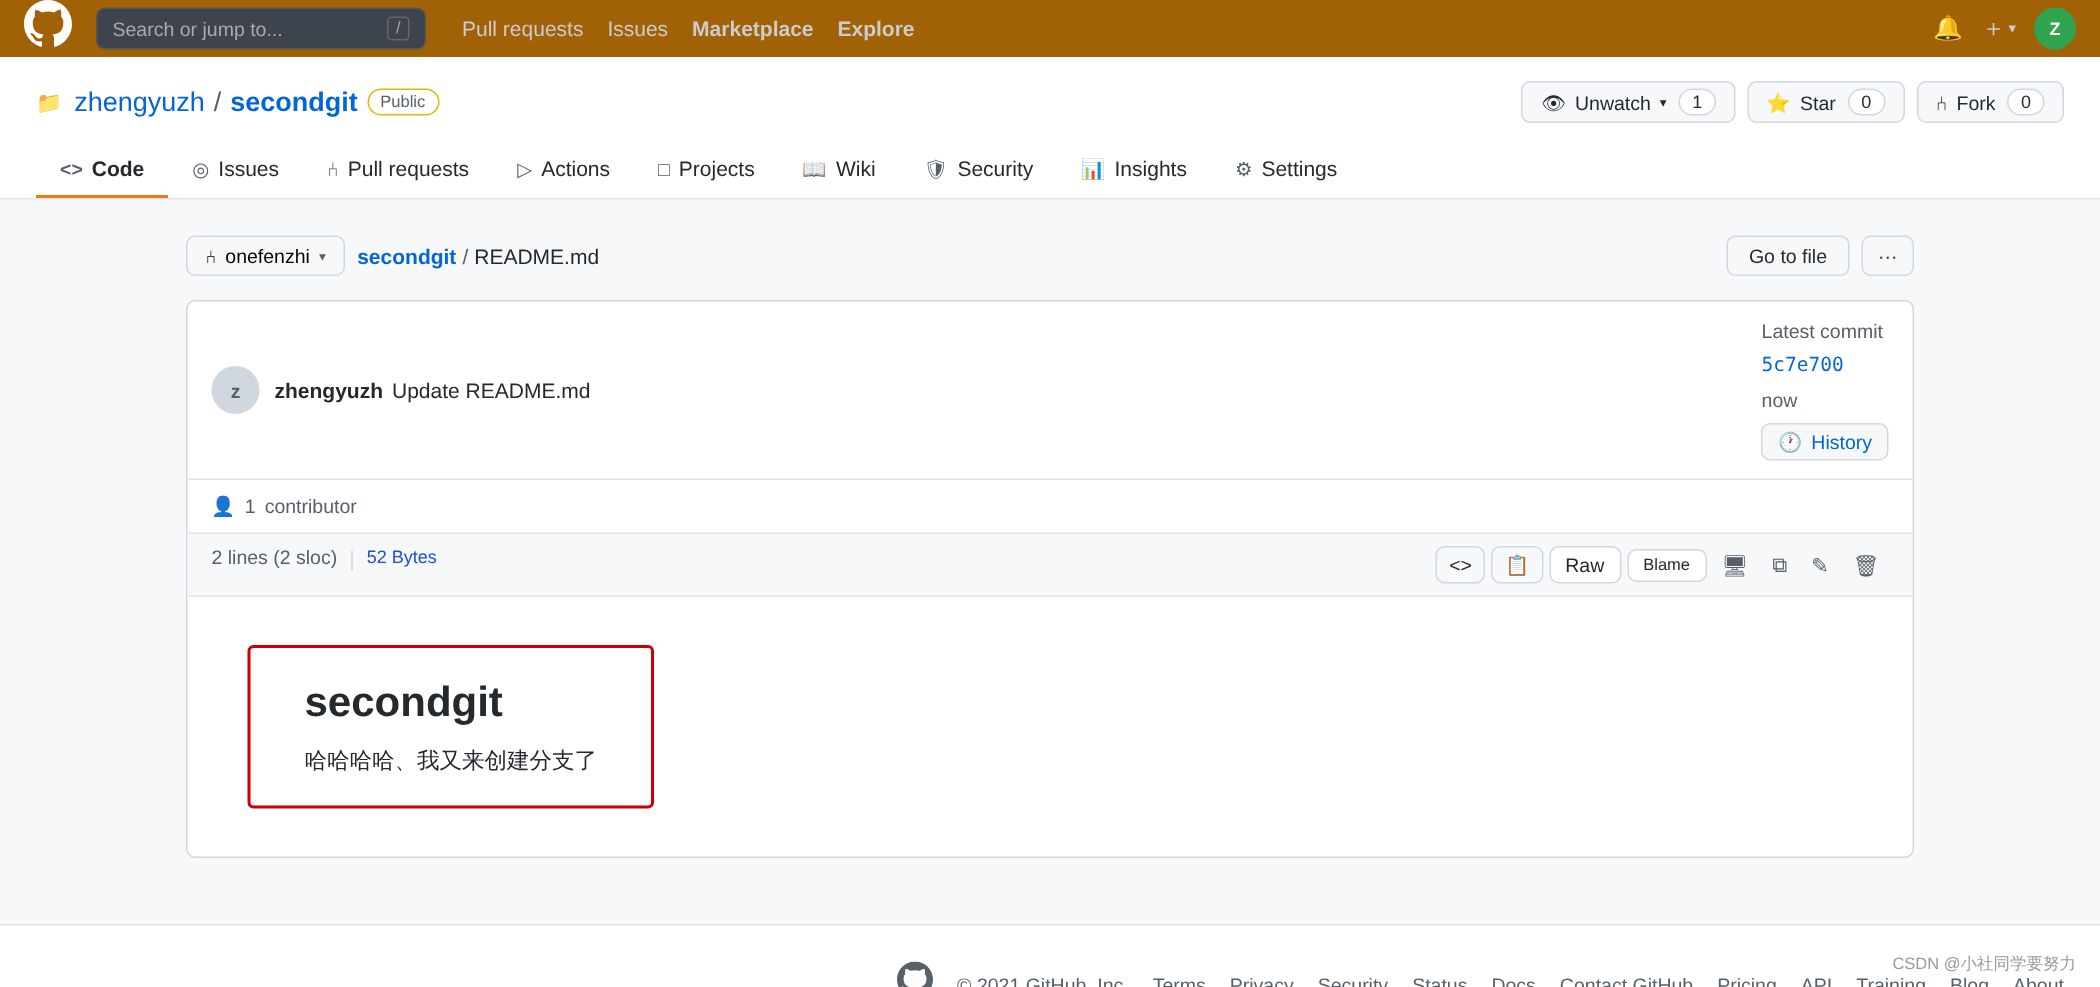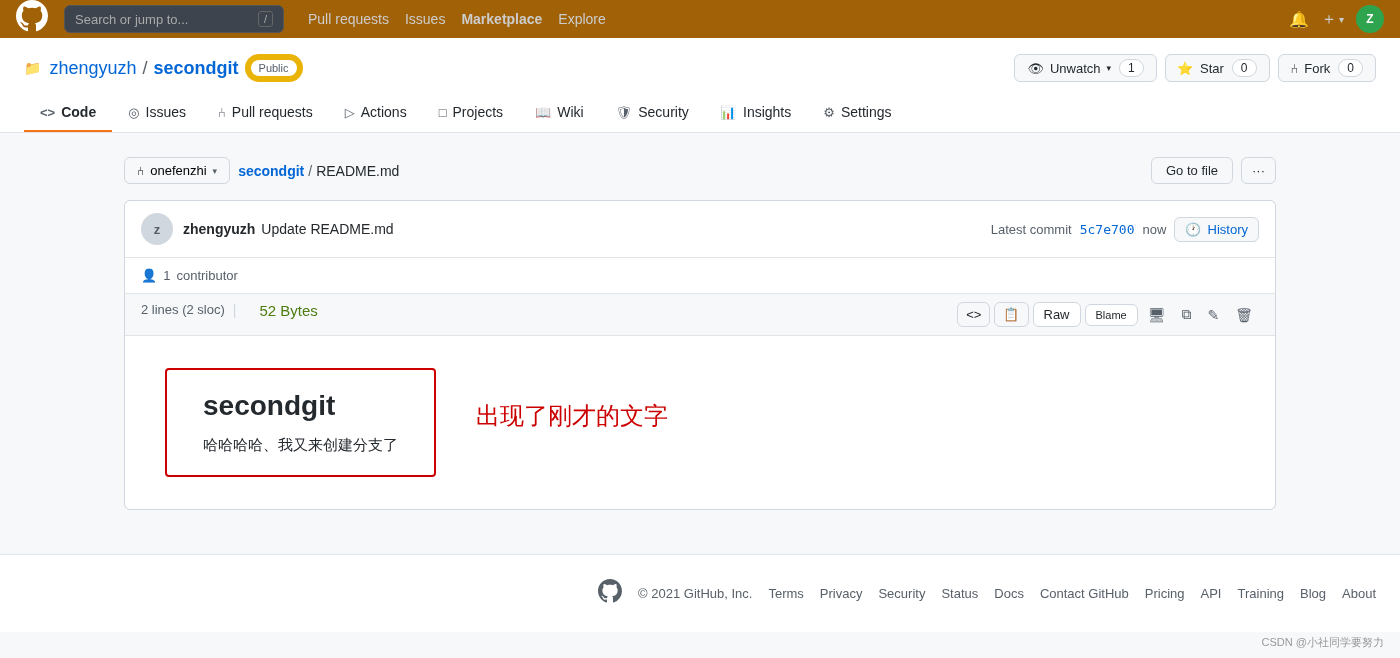--- a/index.html
+++ b/index.html
@@ -15,37 +15,37 @@
     </svg>
   </span>
   <div style="background:#3d444d;border:1px solid #555;border-radius:6px;color:#ccc;padding:5px 10px;display:flex;align-items:center;gap:8px;width:220px;cursor:text;">
     <span style="flex:1;font-size:13px;color:#aaa;">Search or jump to...</span>
     <span style="border:1px solid #666;border-radius:3px;padding:1px 5px;font-size:11px;color:#aaa;">/</span>
   </div>
   <div style="display:flex;gap:16px;margin-left:8px;">
     <a style="color:#ccc;text-decoration:none;font-size:14px;font-weight:500;">Pull requests</a>
     <a style="color:#ccc;text-decoration:none;font-size:14px;font-weight:500;">Issues</a>
     <a style="color:#ccc;text-decoration:none;font-size:14px;font-weight:700;">Marketplace</a>
-    <a style="color:#ccc;text-decoration:none;font-size:14px;font-weight:400;">Explore</a>
+    <a style="color:#ccc;text-decoration:none;font-size:14px;font-weight:700;">Explore</a>
   </div>
   <div style="margin-left:auto;display:flex;align-items:center;gap:12px;">
     <button style="background:none;border:none;color:#ccc;cursor:pointer;font-size:16px;">🔔</button>
     <button style="background:none;border:none;color:#ccc;cursor:pointer;font-size:16px;display:flex;align-items:center;gap:2px;">＋ <span style="font-size:10px;">▾</span></button>
     <div style="width:28px;height:28px;border-radius:50%;background:#2ea44f;display:flex;align-items:center;justify-content:center;color:white;font-size:12px;font-weight:bold;cursor:pointer;">Z</div>
   </div>
 </nav>
 
 <div style="background:#fff;border-bottom:1px solid #e1e4e8;padding:16px 24px 0;">
   <div style="display:flex;align-items:center;gap:8px;padding-bottom:12px;">
     <span style="color:#586069;font-size:14px;">📁</span>
     <div style="display:flex;align-items:center;gap:6px;">
       <a style="color:#0366d6;text-decoration:none;font-size:18px;font-weight:400;">zhengyuzh</a>
       <span style="color:#586069;font-size:18px;">/</span>
       <a style="color:#0366d6;text-decoration:none;font-size:18px;font-weight:600;">secondgit</a>
-      <span style="border:6px solid #eab308;border-radius:20px;padding:2px 8px;font-size:11px;color:#57606a;font-weight:500;">Public</span>
+      <span style="border:1px solid #eab308;border-radius:20px;padding:2px 8px;font-size:11px;color:#57606a;font-weight:500;">Public</span>
     </div>
     <div style="margin-left:auto;display:flex;gap:8px;">
       <button style="background:#f6f8fa;border:1px solid #d0d7de;border-radius:6px;padding:4px 12px;font-size:13px;cursor:pointer;display:flex;align-items:center;gap:6px;color:#24292e;font-weight:500;">
         <span>👁</span>
         <span>Unwatch</span>
         <span style="font-size:9px;">▾</span>
         <span style="background:#fff;border:1px solid #d0d7de;border-radius:20px;padding:1px 8px;font-size:12px;margin-left:2px;">1</span>
       </button>
       <button style="background:#f6f8fa;border:1px solid #d0d7de;border-radius:6px;padding:4px 12px;font-size:13px;cursor:pointer;display:flex;align-items:center;gap:6px;color:#24292e;font-weight:500;">
         <span>⭐</span>
@@ -118,59 +118,58 @@
   </div>
 
   <div style="background:#fff;border:1px solid #d0d7de;border-radius:6px;overflow:hidden;">
 
     <div style="display:flex;align-items:center;padding:12px 16px;border-bottom:1px solid #e1e4e8;">
       <div style="width:32px;height:32px;border-radius:50%;background:#d0d7de;display:flex;align-items:center;justify-content:center;font-size:13px;font-weight:bold;color:#57606a;margin-right:10px;">z</div>
       <div style="display:flex;align-items:center;gap:6px;">
         <span style="font-weight:600;color:#24292e;font-size:14px;">zhengyuzh</span>
         <span style="color:#24292e;font-size:14px;">Update README.md</span>
       </div>
-      <div style="margin-left:auto;display:flex;align-items:center;gap:8px;font-size:13px;color:#57606a;">
+      <div style="margin-left:auto;display:flex;align-items:flex-start;gap:8px;font-size:13px;color:#57606a;flex-direction:column;">
         <span>Latest commit</span>
         <a style="font-family:monospace;color:#0366d6;text-decoration:none;">5c7e700</a>
         <span>now</span>
         <button style="display:flex;align-items:center;gap:6px;color:#0366d6;border:1px solid #d0d7de;border-radius:6px;padding:4px 10px;background:#f6f8fa;cursor:pointer;font-size:13px;font-weight:500;text-decoration:none;">
           <span>🕐</span>
           <span>History</span>
         </button>
       </div>
     </div>
 
     <div style="padding:10px 16px;display:flex;align-items:center;gap:6px;color:#57606a;font-size:13px;border-bottom:1px solid #e1e4e8;">
       <span>👤</span>
       <span>1</span>
       <span>contributor</span>
     </div>
 
     <div style="display:flex;align-items:flex-start;padding:8px 16px;border-bottom:1px solid #e1e4e8;gap:8px;background:#f6f8fa;">
       <span style="font-size:13px;color:#57606a;">2 lines (2 sloc)</span>
       <span style="color:#d0d7de;">|</span>
-      <span style="font-size:15px;color:#4d7c0f;margin-left:15px;">52 Bytes</span>
+      <span style="font-size:12px;color:#1d4ed8;">52 Bytes</span>
       <div style="margin-left:auto;display:flex;align-items:center;gap:4px;">
         <button style="background:none;border:1px solid #d0d7de;border-radius:6px;padding:4px 8px;cursor:pointer;font-size:13px;color:#24292e;">&lt;&gt;</button>
         <button style="background:none;border:1px solid #d0d7de;border-radius:6px;padding:4px 8px;cursor:pointer;font-size:13px;color:#24292e;">📋</button>
         <button style="background:#fff;border:1px solid #d0d7de;border-radius:6px;padding:4px 10px;cursor:pointer;font-size:13px;color:#24292e;font-weight:500;">Raw</button>
         <button style="background:#fff;border:1px solid #d0d7de;border-radius:6px;padding:4px 10px;cursor:pointer;font-size:11px;color:#24292e;font-weight:500;">Blame</button>
         <button style="background:none;border:none;padding:4px 6px;cursor:pointer;font-size:14px;color:#57606a;">🖥</button>
         <button style="background:none;border:none;padding:4px 6px;cursor:pointer;font-size:14px;color:#57606a;">⧉</button>
         <button style="background:none;border:none;padding:4px 6px;cursor:pointer;font-size:14px;color:#57606a;">✎</button>
         <button style="background:none;border:none;padding:4px 6px;cursor:pointer;font-size:14px;color:#57606a;">🗑</button>
       </div>
     </div>
 
     <div style="padding:32px 40px;display:flex;align-items:flex-start;gap:40px;">
       <div style="border:2px solid #cc0000;border-radius:4px;display:inline-block;padding:20px 36px;">
         <div style="font-size:28px;font-weight:700;color:#24292e;">secondgit</div>
         <div style="font-size:15px;color:#24292e;margin-top:14px;">哈哈哈哈、我又来创建分支了</div>
       </div>
-      <div style="font-size:24px;color:#cc0000;margin-top:32px;">出现了刚才的文字</div>
     </div>
 
   </div>
 </div>
 
 <footer style="text-align:center;padding:24px;border-top:1px solid #e1e4e8;background:#fff;margin-top:20px;">
   <div style="display:flex;justify-content:flex-end;align-items:center;gap:16px;flex-wrap:wrap;">
     <span style="font-size:20px;">
       <svg width="24" height="24" viewBox="0 0 16 16" fill="#586069">
         <path d="M8 0C3.58 0 0 3.58 0 8c0 3.54 2.29 6.53 5.47 7.59.4.07.55-.17.55-.38 0-.19-.01-.82-.01-1.49-2.01.37-2.53-.49-2.69-.94-.09-.23-.48-.94-.82-1.13-.28-.15-.68-.52-.01-.53.63-.01 1.08.58 1.23.82.72 1.21 1.87.87 2.33.66.07-.52.28-.87.51-1.07-1.78-.2-3.64-.89-3.64-3.95 0-.87.31-1.59.82-2.15-.08-.2-.36-1.02.08-2.12 0 0 .67-.21 2.2.82.64-.18 1.32-.27 2-.27.68 0 1.36.09 2 .27 1.53-1.04 2.2-.82 2.2-.82.44 1.1.16 1.92.08 2.12.51.56.82 1.27.82 2.15 0 3.07-1.87 3.75-3.65 3.95.29.25.54.73.54 1.48 0 1.07-.01 1.93-.01 2.2 0 .21.15.46.55.38A8.013 8.013 0 0016 8c0-4.42-3.58-8-8-8z"></path>

